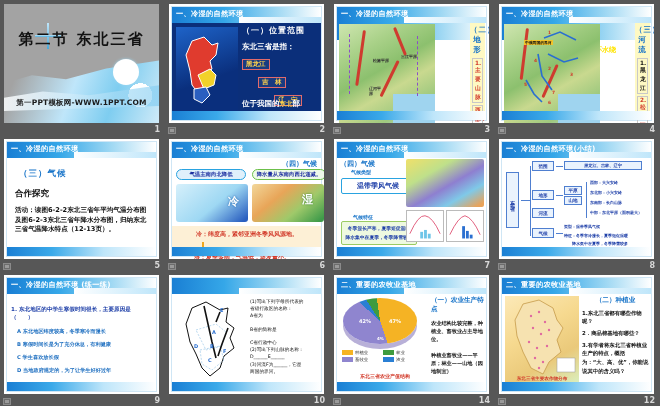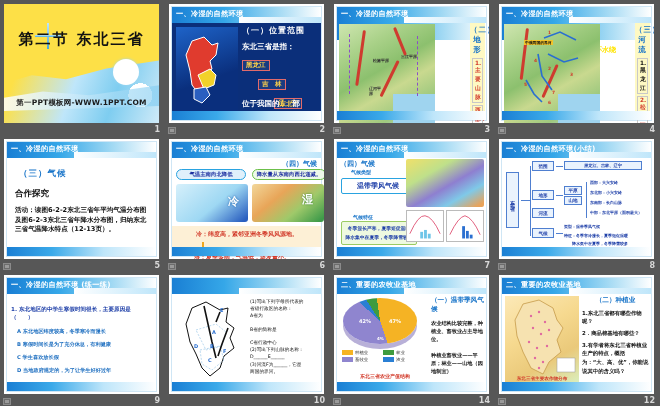--- a/index.html
+++ b/index.html
@@ -10,21 +10,21 @@
     overflow:hidden;
   }
   .grid { display:grid; grid-template-columns:repeat(4,165px); grid-template-rows:repeat(3,135.33px); width:660px; height:406px; }
   .cell { position:relative; padding:4px 6px 12px 4px; }
   .thumb { position:relative; width:100%; height:100%; background:#fff; overflow:hidden; }
   .pnum { position:absolute; right:5px; bottom:1px; font-size:8px; color:#d8d8d8; font-weight:bold; }
   .ficon { position:absolute; left:3px; bottom:1px; width:8px; height:7px; background:#6d6d6d; border:1px solid #8a8a8a; }
   .ficon:after{content:"";position:absolute;left:1px;top:1px;width:4px;height:3px;background:#9a9a9a;}
 
   
-  .s1 { background:#fde047;padding-left:36px; }
+  .s1 { background:#a3a3a3;padding-left:36px; }
   .s1 .wave { position:absolute; left:0; bottom:0; width:100%; height:56%;
     background:
       radial-gradient(circle at 88% 58%, #fff 0 12px, transparent 12px),
       linear-gradient(110deg, rgba(255,255,255,0) 10%, #bfe6fa 45%, #7ecdf0 70%, #cfeaf8 100%);
     clip-path: polygon(0 40%,18% 28%,40% 34%,66% 18%,100% 6%,100% 100%,0 100%);
   }
   .s1 .wave2{position:absolute;left:0;bottom:8%;width:100%;height:30%;
     background:linear-gradient(100deg,rgba(255,255,255,.85),rgba(120,200,240,.6));
     clip-path:polygon(0 55%,25% 38%,55% 48%,100% 20%,100% 78%,0 92%);}
   .s1 .ball{position:absolute;right:13%;top:46%;width:26px;height:26px;border-radius:50%;background:#fff;box-shadow:0 0 3px #9fd8f0;}
@@ -40,21 +40,21 @@
   .cs { position:absolute; inset:0; background:#fff; padding:2px; }
   .cs .inner{position:absolute;inset:2px;background:#fff;border:1px solid #cfe6f5;}
   .hdr { position:relative; height:33px; background:linear-gradient(90deg,#1a7fd4 0%,#35a7e8 35%,#9fd8f3 70%,#ffffff 100%); }
   .hdr:after{content:"";position:absolute;right:0;top:10px;height:6px;width:55%;background:linear-gradient(90deg,#ffffff,#bfe6fa);}
   .hdr .ht{position:absolute;left:4px;top:2px;font-size:7.2px;font-weight:bold;color:#fff;letter-spacing:.3px;white-space:nowrap;}
   .hdr .ht2{position:absolute;left:86px;top:2px;font-size:7px;font-weight:bold;color:#ffe400;margin-top:36px;}
   .foot{position:absolute;left:0;bottom:0;width:100%;height:9px;background:linear-gradient(90deg,#1a7fd4 0%,#3aa9e9 30%,#bfe6fa 65%,#ffffff 100%);}
   .body{position:absolute;left:0;right:0;top:16px;bottom:9px;}
 
   
-  .s2 .body{background:#0b2f7a;}
+  .s2 .body{background:#0b2f7a;font-family:Liberation Serif, serif;}
   .s2 .mapbox{position:absolute;left:4px;top:4px;width:62px;height:86px;
     background:linear-gradient(160deg,#1e63c8,#0a2f7d 60%);overflow:hidden;}
   .s2 .mland{position:absolute;left:6px;top:8px;width:44px;height:70px;}
   .s2 .rt{position:absolute;left:70px;top:2px;right:2px;}
   .s2 .rt .l1{font-size:8px;color:#ffffff;font-weight:bold;letter-spacing:1px;}
   .s2 .rt .l2{font-size:7.5px;color:#ffffff;font-weight:bold;margin-top:6px;}
   .s2 .box{display:inline-block;border:1px solid #e26b6b;padding:0 3px;margin-top:4px;font-size:6.5px;color:#ffd24a;font-weight:bold;background:rgba(255,255,255,.06);}
   .s2 .l3{position:absolute;left:70px;bottom:2px;font-size:7.5px;color:#fff;font-weight:bold;}
   .s2 .l3 em{color:#ffd24a;font-style:normal;font-size:6.5px;}
 
@@ -505,21 +505,21 @@
                   <span class="sw" style="background:#8f85cf"></span>
                   <span>畜牧业</span>
                 </div>
               <div>
                   <span class="sw" style="background:#2a7fd4"></span>
                   <span>渔业</span>
                 </div>
             </div>
             <div class="ct">东北三省农业产值结构</div>
             <div class="rt">
-              <div class="h">（一）温带季风气候</div>
+              <div class="h">（一）农业生产特点</div>
               <div class="b">农业结构比较完整，种植业、畜牧业占主导地位。</div>
               <div class="b">种植业畜牧业——平原；林业——山地（因地制宜）</div>
             </div>
           </div>
           <div class="foot"></div>
         </div>
       </div>
     </div>
     <span class="ficon"></span>
     <span class="pnum">14</span>

